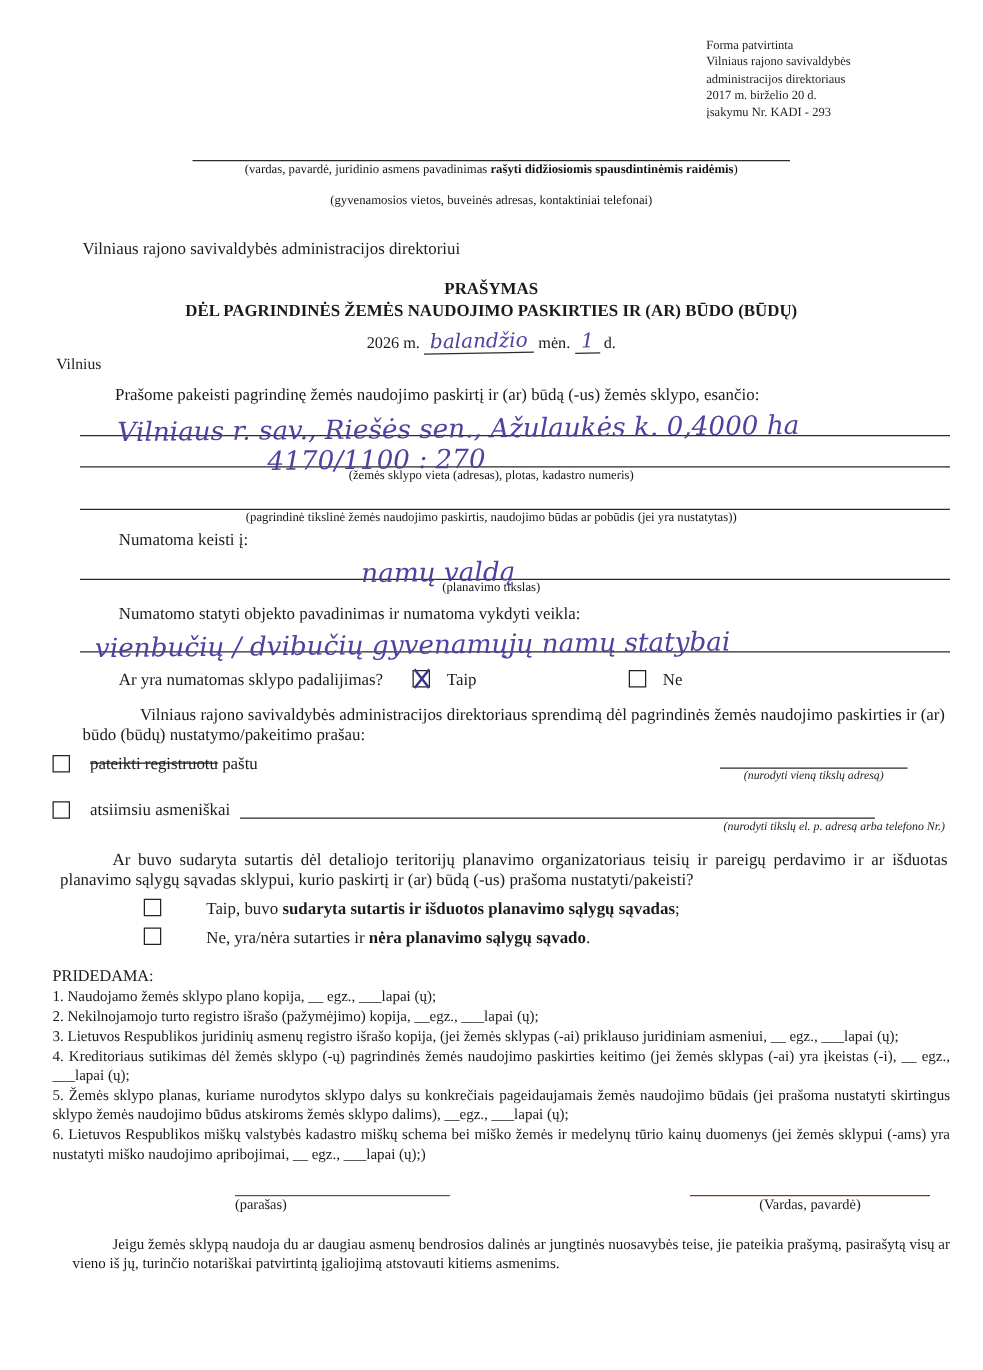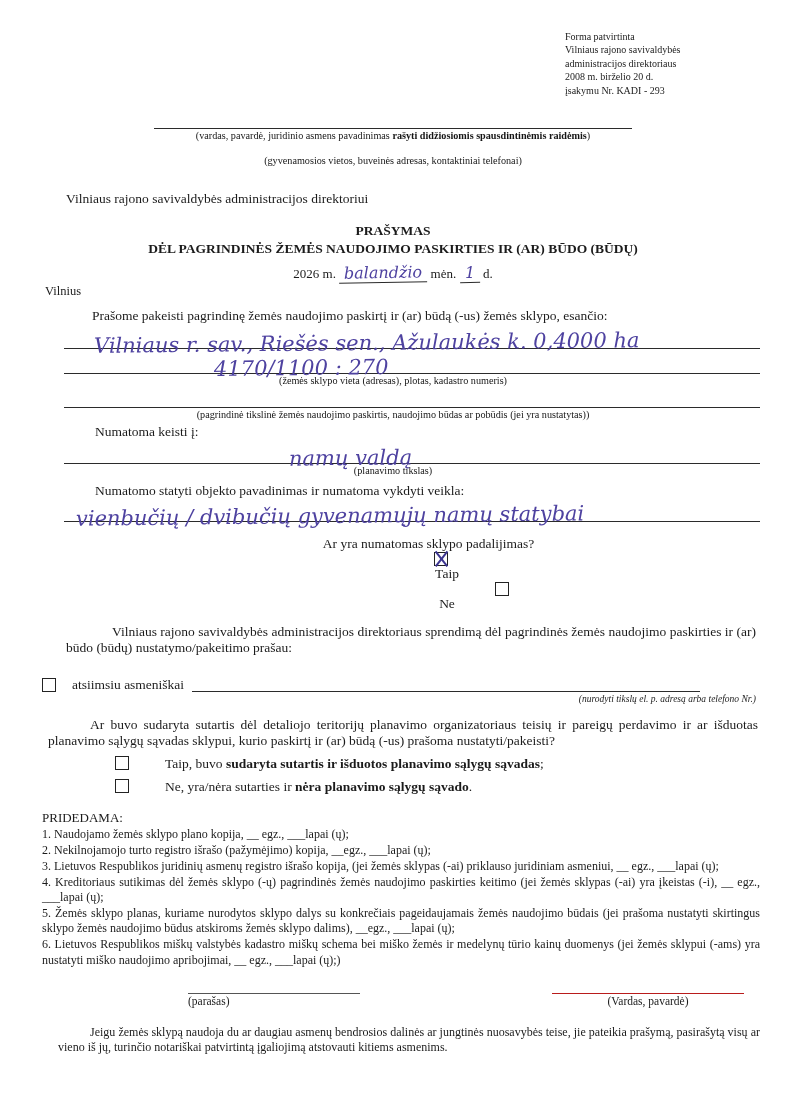--- a/index.html
+++ b/index.html
@@ -38,21 +38,21 @@
   .fill-d { height:23px; } .fill-d .hwv { left:12px; }
 
   .label-ind { font-size:13.5px; margin:4px 0 0 95px; }
   .label-ind2 { font-size:13.5px; margin:7px 0 0 95px; }
 
   .cb { display:inline-block; width:14px; height:14px; border:1.6px solid #232323; position:relative; vertical-align:-2px; background:#fff; flex:none; }
   .xmark { position:absolute; left:0; top:0; width:100%; height:100%; }
   .xmark::before, .xmark::after { content:""; position:absolute; left:-3px; top:5px; width:19px; height:1.8px; background:#3c3590; }
   .xmark::before { transform:rotate(52deg); } .xmark::after { transform:rotate(-52deg); }
 
-  .division { display:flex; align-items:center; margin:14px 0 0 95px; font-size:13.5px;flex-direction:column; }
+  .division { display:flex; align-items:flex-start; margin:14px 0 0 95px; font-size:13.5px; }
   .division .q { margin-right:24px; }
   .division .lab { margin-left:13px; }
   .division .cb2 { margin-left:122px; }
 
   .para2 { font-size:13.5px; margin:12px 30px 0 66px; text-indent:46px; text-align:justify; }
 
   .optrow { display:flex; align-items:flex-start; margin:7px 26px 0 42px; font-size:13.5px; position:relative; }
   .optrow .cb { margin-top:1px; }
   .optrow .txt { margin-left:16px; }
   .strike { text-decoration:line-through; }
@@ -79,21 +79,21 @@
 </style>
 </head>
 <body>
 
 <div class="page">
 
   <div class="approval">
     <div>Forma patvirtinta</div>
     <div>Vilniaus rajono savivaldybės</div>
     <div>administracijos direktoriaus</div>
-    <div>2008 m. birželio 20  d.</div>
+    <div>2017 m. birželio 20  d.</div>
     <div>įsakymu Nr. KADI - 293</div>
   </div>
 
   <div class="rule1"></div>
   <div class="cap"><span>(vardas, pavardė, juridinio asmens pavadinimas </span><b>rašyti didžiosiomis spausdintinėmis raidėmis</b><span>)</span></div>
 
   <div class="cap cap2">(gyvenamosios vietos, buveinės adresas, kontaktiniai  telefonai)</div>
 
   <div class="addressee">Vilniaus rajono savivaldybės administracijos direktoriui</div>
 
@@ -140,20 +140,28 @@
     <span class="cb">
         <span class="xmark"></span>
       </span>
     <span class="lab">Taip</span>
     <span class="cb cb2"></span>
     <span class="lab">Ne</span>
   </div>
 
   <div class="para2">Vilniaus rajono savivaldybės administracijos direktoriaus sprendimą dėl pagrindinės žemės naudojimo paskirties ir (ar) būdo (būdų) nustatymo/pakeitimo prašau:</div>
 
+  <div class="optrow">
+    <span class="cb"></span>
+    <span class="txt"><span class="strike">pateikti registruotu</span><span> paštu</span></span>
+    <span class="hintblock">
+      <span class="hintrule" style="display:block"></span>
+      <span class="hintcap" style="display:block">(nurodyti vieną tikslų adresą)</span>
+    </span>
+  </div>
 
   <div class="optrow optrow2">
     <span class="cb"></span>
     <span class="txt">atsiimsiu asmeniškai</span>
     <span class="longrule"></span>
   </div>
   <div class="pickupcap">(nurodyti tikslų el. p. adresą arba telefono Nr.)</div>
 
   <div class="para3">Ar buvo sudaryta sutartis dėl detaliojo teritorijų planavimo organizatoriaus teisių ir pareigų perdavimo ir ar išduotas planavimo sąlygų sąvadas sklypui, kurio paskirtį ir (ar) būdą (-us) prašoma nustatyti/pakeisti?</div>
 

